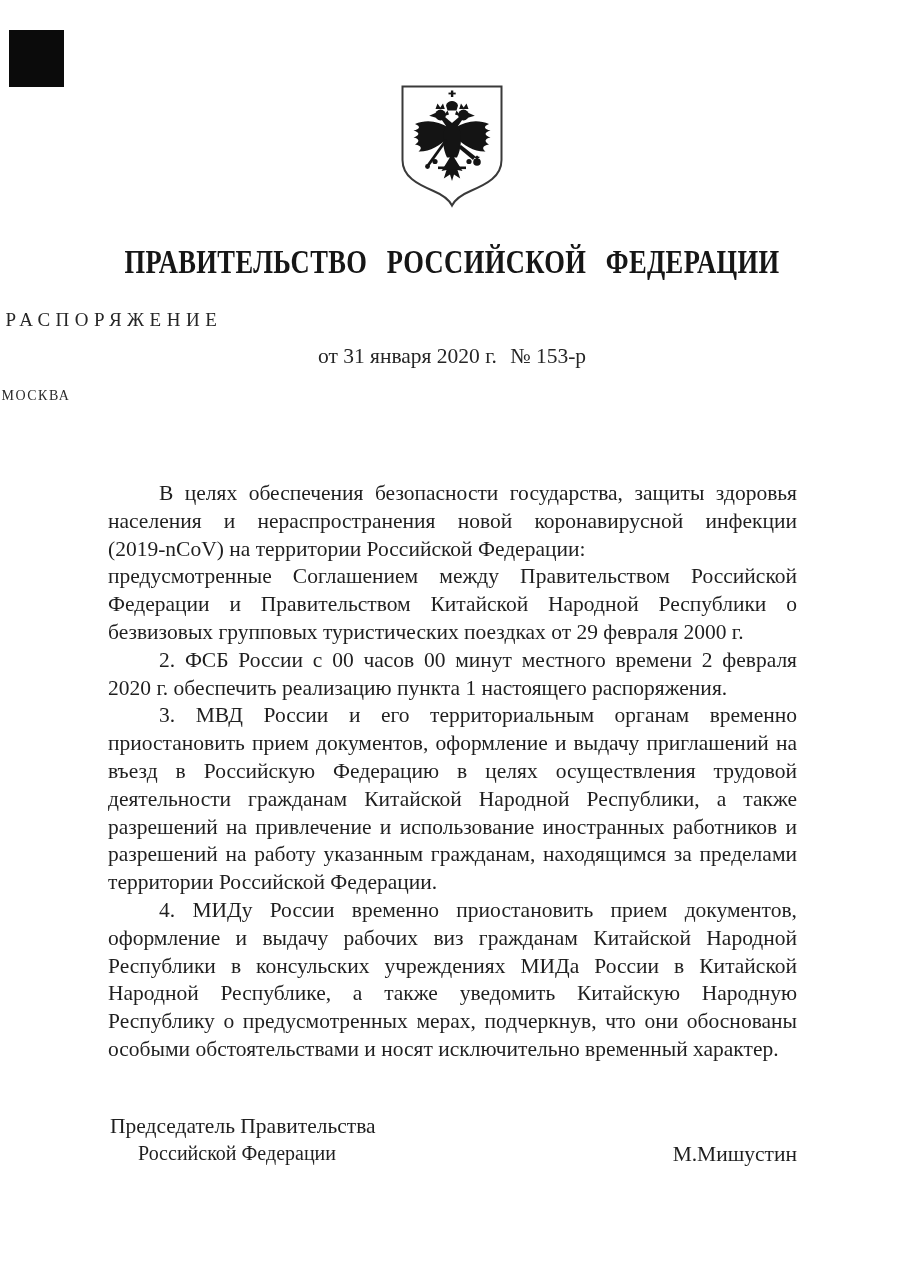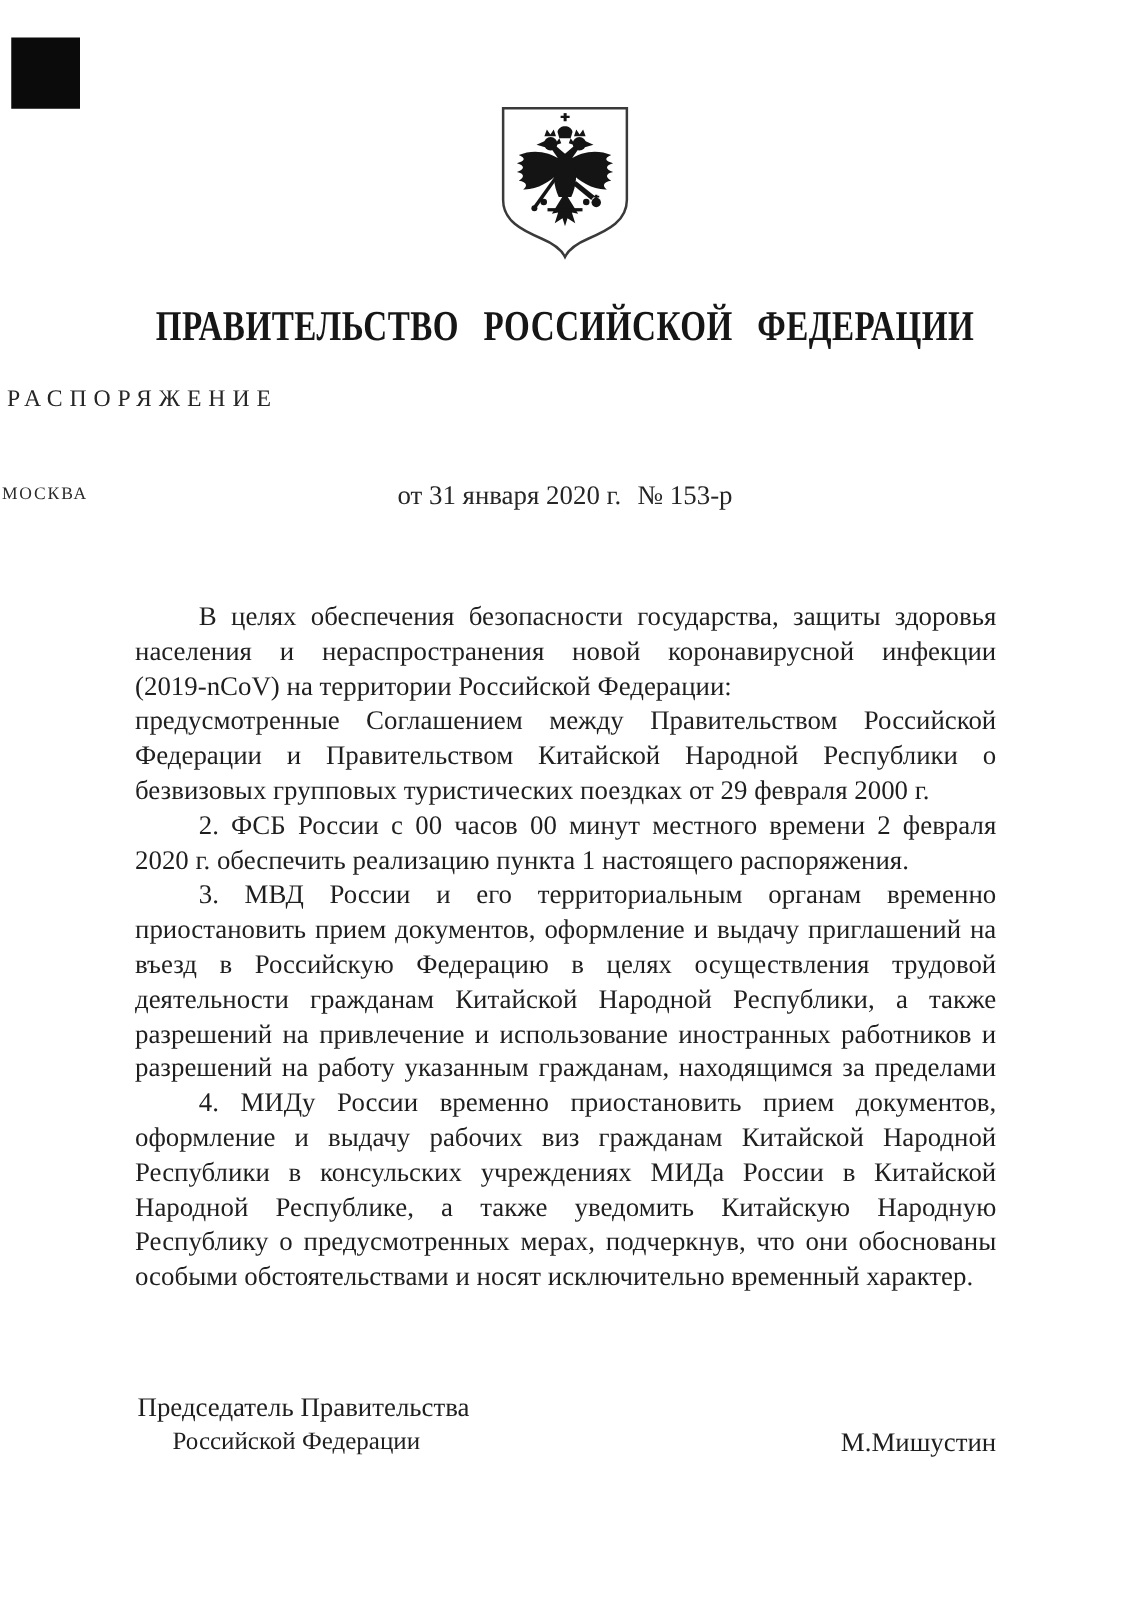--- a/index.html
+++ b/index.html
@@ -55,21 +55,20 @@
     color: #262626;
   }
   .date-line {
     position: absolute;
     left: 0;
     top: 344px;
     width: 904px;
     text-align: center;
     font-size: 21.5px;
     color: #262626;
-    margin-top: 40px;
   }
   .date-line .doc-number { margin-left: 13px; }
   .city-line {
     position: absolute;
     left: 0;
     top: 388px;
     width: 904px;
     font-size: 14px;
     letter-spacing: 1.5px;
     text-indent: 1.5px;
@@ -183,20 +182,21 @@
     <div class="line">Федерации и Правительством Китайской Народной Республики о</div>
     <div class="line end">безвизовых групповых туристических поездках от 29 февраля 2000 г.</div>
     <div class="line indent">2. ФСБ России с 00 часов 00 минут местного времени 2 февраля</div>
     <div class="line end">2020 г. обеспечить реализацию пункта 1 настоящего распоряжения.</div>
     <div class="line indent">3. МВД России и его территориальным органам временно</div>
     <div class="line">приостановить прием документов, оформление и выдачу приглашений на</div>
     <div class="line">въезд в Российскую Федерацию в целях осуществления трудовой</div>
     <div class="line">деятельности гражданам Китайской Народной Республики, а также</div>
     <div class="line">разрешений на привлечение и использование иностранных работников и</div>
     <div class="line">разрешений на работу указанным гражданам, находящимся за пределами</div>
+    <div class="line end">территории Российской Федерации.</div>
     <div class="line indent">4. МИДу России временно приостановить прием документов,</div>
     <div class="line">оформление и выдачу рабочих виз гражданам Китайской Народной</div>
     <div class="line">Республики в консульских учреждениях МИДа России в Китайской</div>
     <div class="line">Народной Республике, а также уведомить Китайскую Народную</div>
     <div class="line">Республику о предусмотренных мерах, подчеркнув, что они обоснованы</div>
     <div class="line end">особыми обстоятельствами и носят исключительно временный характер.</div>
   </div>
 
   <div class="sig-role-1">Председатель Правительства</div>
   <div class="sig-role-2">Российской Федерации</div>

